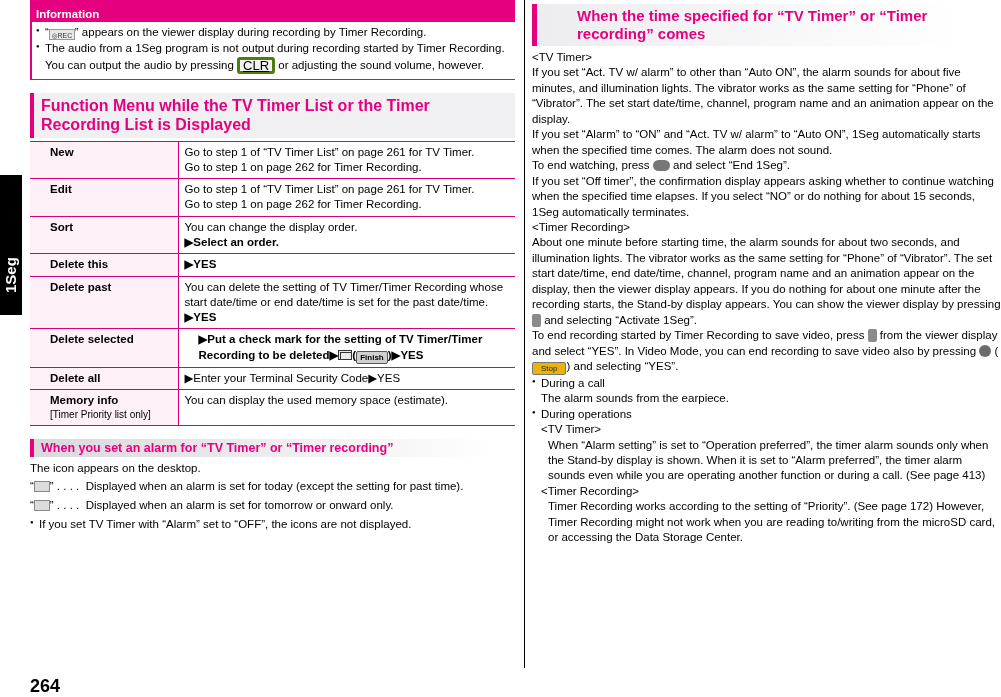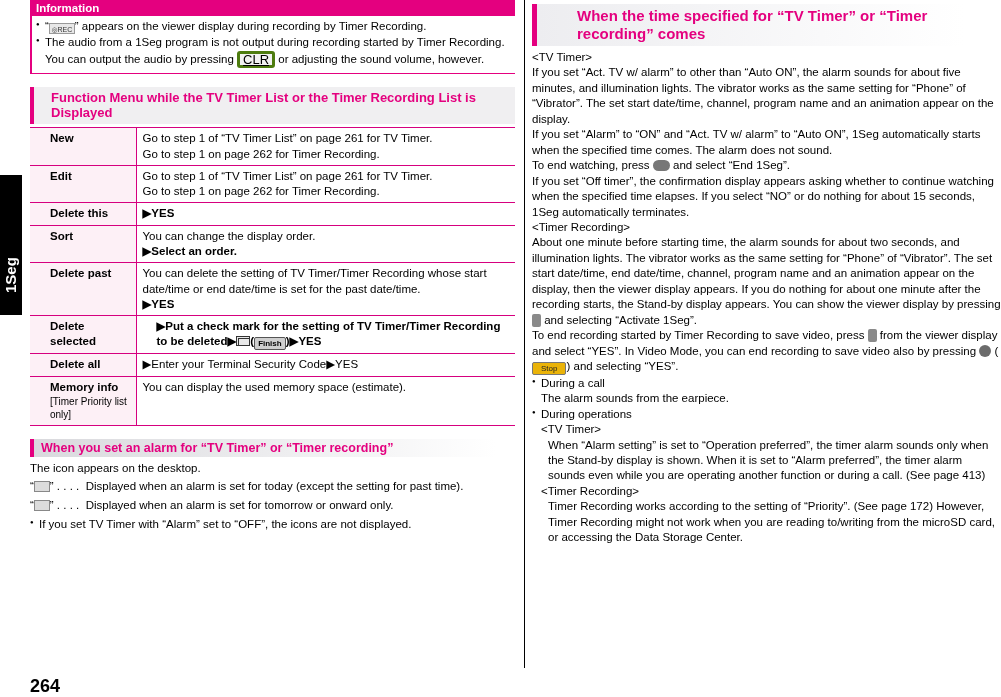--- a/index.html
+++ b/index.html
@@ -46,21 +46,21 @@
 
   .left-col { position:absolute; left:30px; top:0; width:485px; }
   .right-col { position:absolute; left:532px; top:0; width:469px; }
 
   
   .info-header {
     background:#e4007f;
     color:#fff;
     font-weight:bold;
     font-size:11.5px;
-    padding:2px 6px 2px 6px;
+    padding:8px 6px 2px 6px;
     width:485px;
   }
   .info-body {
     border-left:2px solid #e4007f;
     border-right:0;
     border-bottom:1px solid #e4007f;
     padding:3px 4px 4px 4px;
     background:#fff;
   }
   .info-body ul { list-style:none; margin:0; padding:0; }
@@ -172,23 +172,23 @@
   
   .sec-header {
     margin-top:13px;
     display:flex;
     align-items:stretch;
     background:#f0eff1;
     border-left:4px solid #e4007f;
   }
   .sec-header h2 {
     margin:0;
-    padding:3px 6px 3px 17px;
+    padding:3px 6px 3px 7px;
     color:#e4007f;
-    font-size:13px;
+    font-size:16px;
     font-weight:bold;
     line-height:1.22;
   }
 
   .gradient-header {
     margin-top:13px;
     border-left:4px solid #e4007f;
     background:linear-gradient(to right,#d9d9dd 0%, #ffffff 96%);
     padding:2px 6px 2px 7px;
     color:#e4007f;
@@ -212,21 +212,21 @@
     margin-top:3px;
   }
   table.fn td {
     border-top:1px solid #d6007f;
     border-bottom:1px solid #d6007f;
     vertical-align:top;
     padding:3px 5px 3px 6px;
     line-height:1.33;
   }
   table.fn tr td:first-child {
-    width:106px;
+    width:148px;
     font-weight:bold;
     background:#fdf0f6;
     border-right:1px solid #d6007f;
     padding-left:20px;
   }
   table.fn tr:nth-child(odd) td { }
   table.fn .note { font-weight:normal; font-size:10px; }
 
   .body-text { line-height:1.33; }
   .body-text p { margin:0 0 0 0; }
@@ -287,30 +287,30 @@
           </td>
         </tr>
         <tr>
           <td>Edit</td>
           <td>
             <div>Go to step 1 of “TV Timer List” on page 261 for TV Timer.</div>
             <div>Go to step 1 on page 262 for Timer Recording.</div>
           </td>
         </tr>
         <tr>
-          <td>Delete this</td>
-          <td>
-            <div style="font-weight:bold;">▶YES</div>
-          </td>
-        </tr>
-        <tr>
           <td>Sort</td>
           <td>
             <div>You can change the display order.</div>
             <div style="font-weight:bold;">▶Select an order.</div>
+          </td>
+        </tr>
+        <tr>
+          <td>Delete this</td>
+          <td>
+            <div style="font-weight:bold;">▶YES</div>
           </td>
         </tr>
         <tr>
           <td>Delete past</td>
           <td>
             <div>You can delete the setting of TV Timer/Timer Recording whose start date/time or end date/time is set for the past date/time.</div>
             <div style="font-weight:bold;">▶YES</div>
           </td>
         </tr>
         <tr>

